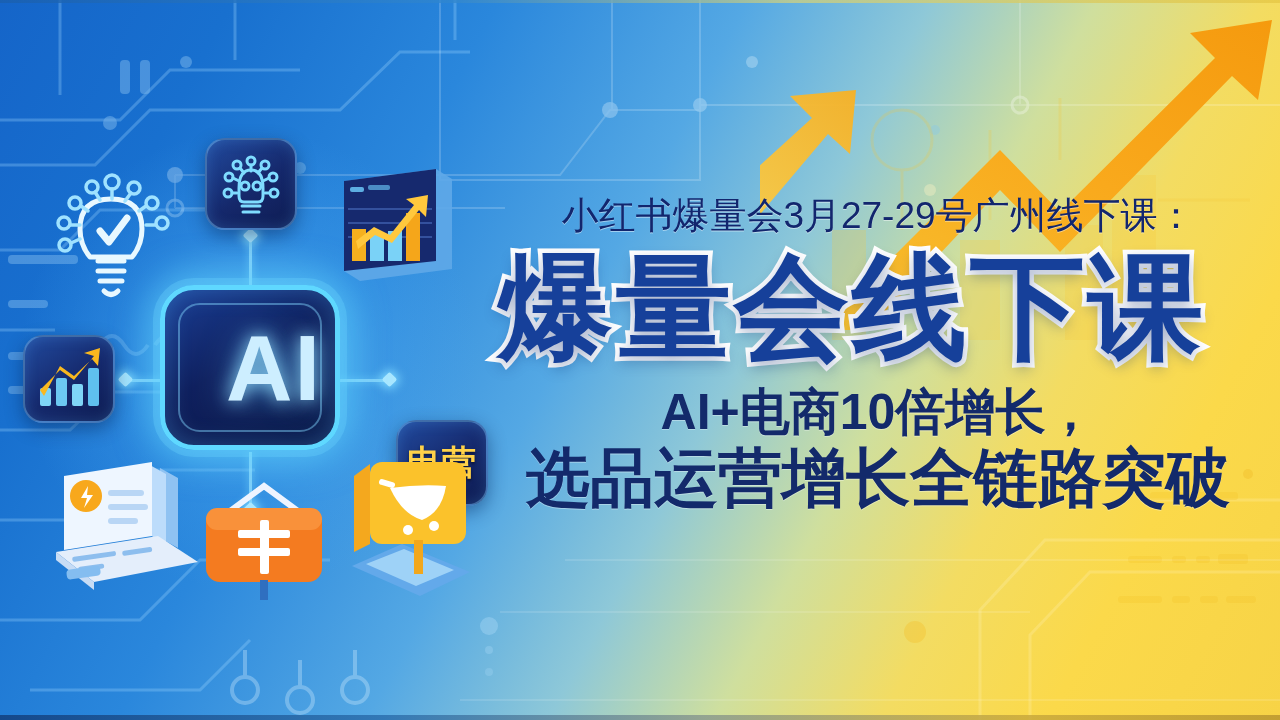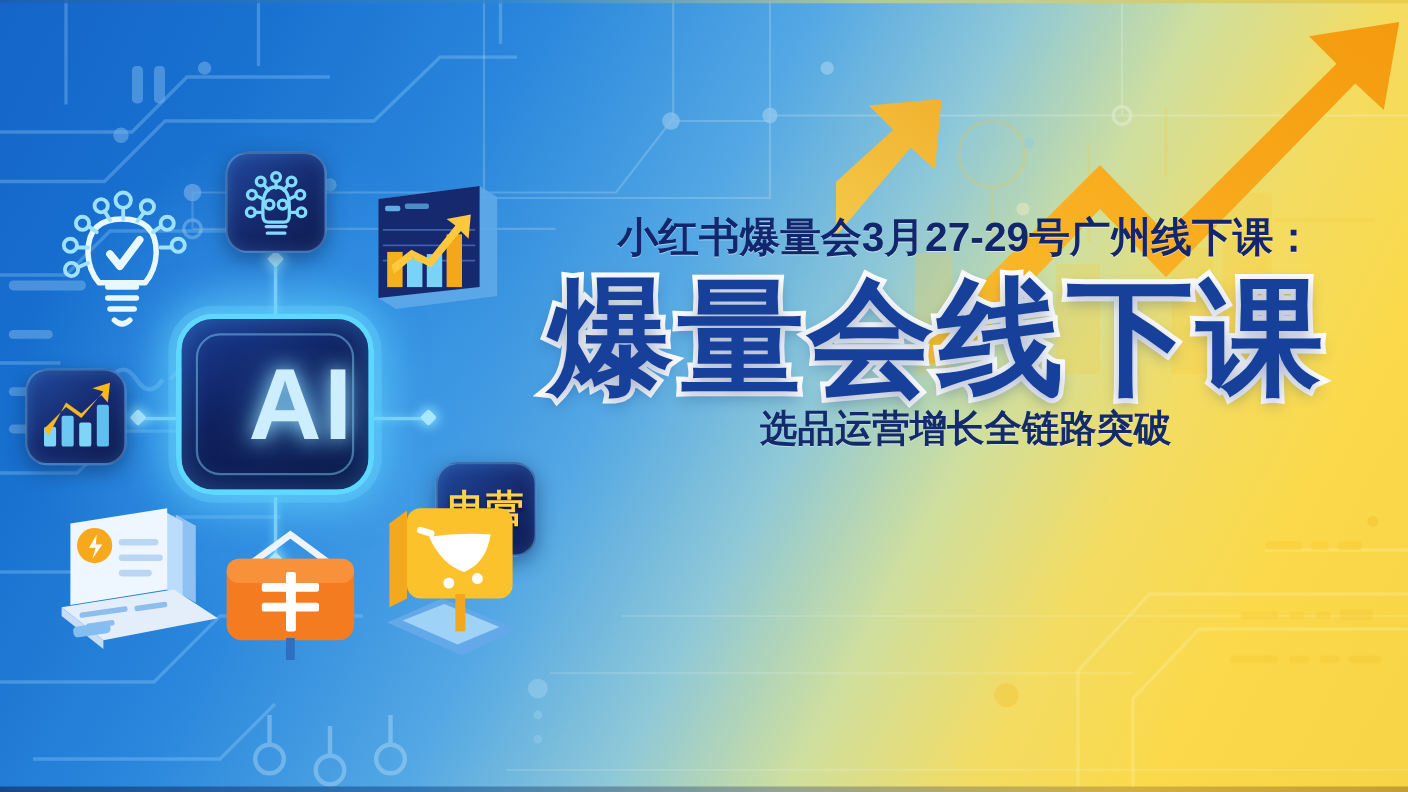--- a/index.html
+++ b/index.html
@@ -108,42 +108,42 @@
   .conn { position:absolute; background:rgba(150,225,255,.75);
      box-shadow:0 0 8px rgba(120,215,255,.9); }
   .node { position:absolute; width:11px; height:11px; background:#a9e7ff;
      border-radius:2px; transform:rotate(45deg);
      box-shadow:0 0 10px 3px rgba(130,220,255,.85); }
 
   
   #textblock { position:absolute; left:498px; top:196px; width:760px; }
 
   .headline {
-    font-size:37px; font-weight:bold; color:#12266e;
+    font-size:37px; font-weight:normal; color:#12266e;
     letter-spacing:0px; white-space:nowrap; line-height:1.1;
     text-align:center;
     text-shadow:0 1px 0 rgba(255,255,255,.45);
   }
 
   .maintitle {
     margin-top:6px;
     font-size:115px; font-weight:bold; line-height:1.12;
     color:#16409a; letter-spacing:3px; text-align:left; white-space:nowrap;
     -webkit-text-stroke:9px #ffffff;
     paint-order:stroke fill;
     text-shadow:0 6px 14px rgba(10,40,110,.35);
   }
 
   .sub1, .sub2 {
     font-weight:bold; color:#132a6b; text-align:center;
     white-space:nowrap; line-height:1.16;
     text-shadow:0 1px 0 rgba(255,255,255,.35);
   }
   .sub1 { margin-top:12px; font-size:50px; }
-  .sub2 { font-size:34px; }
+  .sub2 { font-size:64px; }
 </style>
 </head>
 <body>
 
 <div id="banner">
 
   <div class="bg-layer">
 
     <svg class="bg-layer circuit-left" viewBox="0 0 560 720" preserveAspectRatio="none">
       <g fill="none" stroke="#9fd8ff" stroke-width="3" opacity="0.55">
@@ -432,16 +432,17 @@
         <circle cx="78" cy="78" r="5" fill="#ffffff"></circle>
         <circle cx="104" cy="74" r="5" fill="#ffffff"></circle>
         <rect x="84" y="88" width="9" height="34" fill="#f2a71c"></rect>
       </svg>
     </div>
   </div>
 
   <div id="textblock">
     <div class="headline">小红书爆量会3月27-29号广州线下课：</div>
     <div class="maintitle">爆量会线下课</div>
+    <div class="sub1">AI+电商10倍增长，</div>
     <div class="sub2">选品运营增长全链路突破</div>
   </div>
 
 </div>
 
 </body></html>

